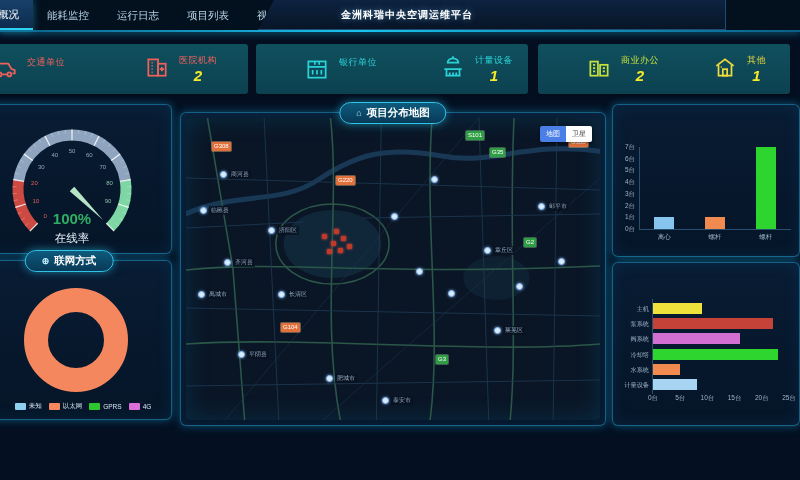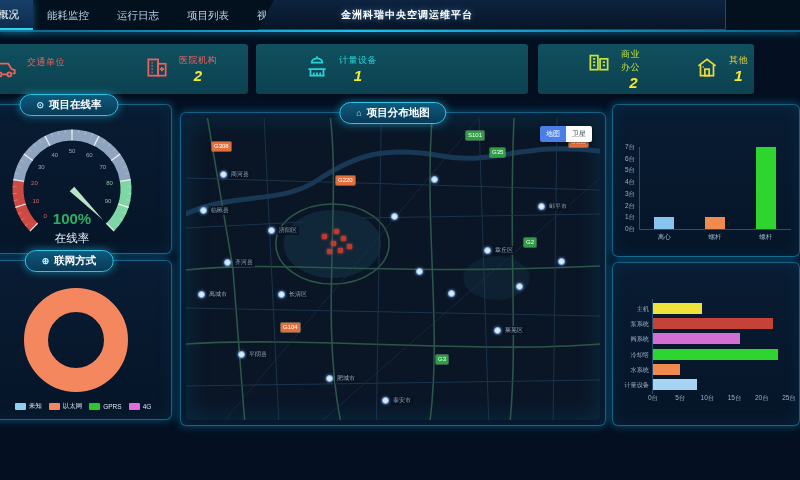--- a/index.html
+++ b/index.html
@@ -99,29 +99,39 @@
           </svg></div>
         <div class="stat-texts">
           <div class="stat-label" style="color: rgb(242, 96, 92);">医院机构</div>
           <div class="stat-value">2</div>
         </div>
       </div>
     </div>
     <div class="card" style="left: 256px; width: 272px;">
       <div class="stat-item">
         <div class="stat-icon" style="color: rgb(41, 211, 216);"><svg viewBox="0 0 24 24" fill="none" stroke="currentColor" stroke-width="1.6">
+            <rect x="4" y="5" width="16" height="15"></rect>
+            <path d="M4 10h16M8 13v4M12 13v4M16 13v4M10 5v3M14 5v3"></path>
+          </svg></div>
+        <div class="stat-texts">
+          <div class="stat-label" style="color: rgb(41, 211, 216);">银行单位</div>
+          <div class="stat-value"></div>
+        </div>
+      </div>
+      <div class="stat-item">
+        <div class="stat-icon" style="color: rgb(41, 211, 216);"><svg viewBox="0 0 24 24" fill="none" stroke="currentColor" stroke-width="1.6">
             <path d="M5 20h14M6 20v-6M18 20v-6M4 14h16M12 4c3 0 5 2 5 4H7c0-2 2-4 5-4zM12 2v2M9 17v3M12 17v3M15 17v3"></path>
           </svg></div>
         <div class="stat-texts">
           <div class="stat-label" style="color: rgb(41, 211, 216);">计量设备</div>
           <div class="stat-value">1</div>
         </div>
       </div>
     </div>
-    <div class="card" style="left: 538px; width: 216px;">
+    <div class="card" style="left: 538px; width: 252px;">
       <div class="stat-item">
         <div class="stat-icon" style="color: rgb(198, 224, 60);"><svg viewBox="0 0 24 24" fill="none" stroke="currentColor" stroke-width="1.6">
             <rect x="4" y="7" width="7" height="13"></rect>
             <rect x="13" y="10" width="7" height="10"></rect>
             <path d="M6.5 10h2M6.5 13h2M6.5 16h2M15.5 13h2M15.5 16h2"></path>
           </svg></div>
         <div class="stat-texts">
           <div class="stat-label" style="color: rgb(198, 224, 60);">商业办公</div>
           <div class="stat-value">2</div>
         </div>
@@ -135,23 +145,20 @@
           </svg></div>
         <div class="stat-texts">
           <div class="stat-label" style="color: rgb(240, 217, 58);">其他</div>
           <div class="stat-value">1</div>
         </div>
       </div>
     </div>
   </div>
 
 <div class="panel" id="panel-online" style="left:-34px;top:104px;width:204px;height:148px">
-  <div class="panel-title">
-    <span class="t-icon">⊙</span><span>项目在线率</span>
-  </div>
   <svg id="gauge-svg" width="170" height="140" viewBox="0 0 170 140" style="position:absolute;left:20px;top:12px">
       <path d="M46.816233815926424 110.18376618407356 A54 54 0 0 1 31.664829607862565 63.552538887827524" stroke="#cc4a42" stroke-width="11" fill="none"></path>
       <path d="M31.664829607862565 63.552538887827524 A54 54 0 0 1 138.33517039213746 63.55253888782753" stroke="#8ea4bf" stroke-width="11" fill="none"></path>
       <path d="M138.33517039213746 63.55253888782753 A54 54 0 0 1 123.18376618407356 110.18376618407356" stroke="#7ed6a5" stroke-width="11" fill="none"></path>
       <line x1="45.7555736441466" y1="111.24442635585339" x2="42.92714651940041" y2="114.07285348059958" stroke="rgba(255,255,255,0.35)" stroke-width="0.7"></line>
       <line x1="41.41491033611866" y1="106.35971418669578" x2="38.27364261259568" y2="108.83608998393512" stroke="rgba(255,255,255,0.35)" stroke-width="0.7"></line>
       <line x1="37.67847087834788" y1="100.99867034173515" x2="34.26791022093151" y2="103.08866460059895" stroke="rgba(255,255,255,0.35)" stroke-width="0.7"></line>
       <line x1="34.59805385270799" y1="95.23561543332727" x2="30.965481157407666" y2="96.91025438347697" stroke="rgba(255,255,255,0.35)" stroke-width="0.7"></line>
       <line x1="32.21636334561898" y1="89.1504431878096" x2="28.412137280438365" y2="90.38651116530939" stroke="rgba(255,255,255,0.35)" stroke-width="0.7"></line>
       <line x1="30.56641693762071" y1="82.8275128718951" x2="26.64327581600778" y2="83.60787415995961" stroke="rgba(255,255,255,0.35)" stroke-width="0.7"></line>

